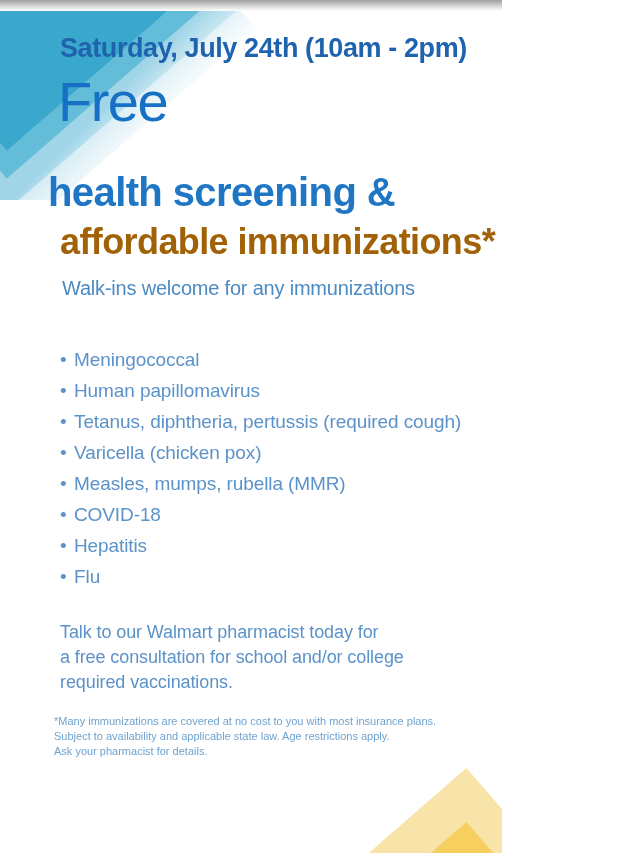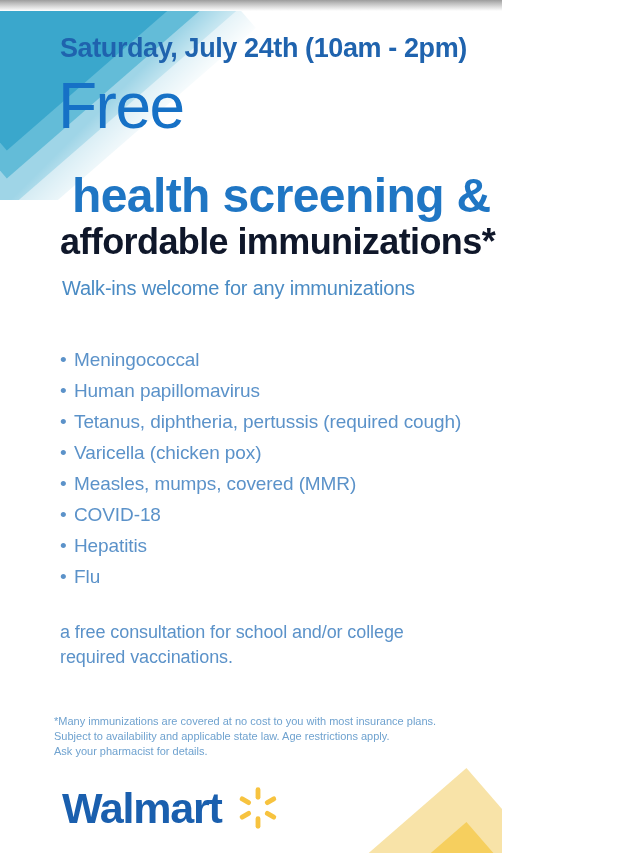--- a/index.html
+++ b/index.html
@@ -99,44 +99,44 @@
     font-weight: bold;
     color: #1f63ae;
     letter-spacing: -0.4px;
     white-space: nowrap;
   }
 
   .headline-free {
     position: absolute;
     left: 58px;
     top: 74px;
-    font-size: 64px;
+    font-size: 56px;
     font-weight: 300;
     color: #1671c6;
     letter-spacing: -1.5px;
     line-height: 1;
   }
 
   .headline-2 {
     position: absolute;
-    left: 72px;
+    left: 48px;
     top: 172px;
-    font-size: 48px;
+    font-size: 40px;
     font-weight: bold;
     color: #1f76c4;
     letter-spacing: -0.6px;
     line-height: 1;
   }
   .headline-3 {
     position: absolute;
     left: 60px;
     top: 224px;
     font-size: 36px;
     font-weight: bold;
-    color: #0f172a;
+    color: #a16207;
     letter-spacing: -0.6px;
     line-height: 1;
   }
 
   .walkins {
     position: absolute;
     left: 62px;
     top: 277px;
     font-size: 20px;
     font-weight: normal;
@@ -237,59 +237,33 @@
     <div class="headline-2">health screening &amp;</div>
     <div class="headline-3">affordable immunizations*</div>
 
     <div class="walkins">Walk-ins welcome for any immunizations</div>
 
     <ul class="vaccine-list">
       <li><span class="dot">•</span><span>Meningococcal</span></li>
       <li><span class="dot">•</span><span>Human papillomavirus</span></li>
       <li><span class="dot">•</span><span>Tetanus, diphtheria, pertussis (required cough)</span></li>
       <li><span class="dot">•</span><span>Varicella (chicken pox)</span></li>
-      <li><span class="dot">•</span><span>Measles, mumps, covered (MMR)</span></li>
+      <li><span class="dot">•</span><span>Measles, mumps, rubella (MMR)</span></li>
       <li><span class="dot">•</span><span>COVID-18</span></li>
       <li><span class="dot">•</span><span>Hepatitis</span></li>
       <li><span class="dot">•</span><span>Flu</span></li>
     </ul>
 
     <div class="consult">
+      <div>Talk to our Walmart pharmacist today for</div>
       <div>a free consultation for school and/or college</div>
       <div>required vaccinations.</div>
     </div>
 
     <div class="disclaimer">
       <div>*Many immunizations are covered at no cost to you with most insurance plans.</div>
       <div>Subject to availability and applicable state law. Age restrictions apply.</div>
       <div>Ask your pharmacist for details.</div>
     </div>
 
-    <div class="logo">
-      <div class="logo-word">Walmart</div>
-      <svg class="spark" viewBox="0 0 100 100">
-        <g fill="#f7c33f">
-          <g transform="translate(50,50)">
-            <g>
-              <rect x="-5.5" y="-47" width="11" height="28" rx="5.5"></rect>
-            </g>
-            <g transform="rotate(60)">
-              <rect x="-5.5" y="-47" width="11" height="28" rx="5.5"></rect>
-            </g>
-            <g transform="rotate(120)">
-              <rect x="-5.5" y="-47" width="11" height="28" rx="5.5"></rect>
-            </g>
-            <g transform="rotate(180)">
-              <rect x="-5.5" y="-47" width="11" height="28" rx="5.5"></rect>
-            </g>
-            <g transform="rotate(240)">
-              <rect x="-5.5" y="-47" width="11" height="28" rx="5.5"></rect>
-            </g>
-            <g transform="rotate(300)">
-              <rect x="-5.5" y="-47" width="11" height="28" rx="5.5"></rect>
-            </g>
-          </g>
-        </g>
-      </svg>
-    </div>
 
   </div>
 </div>
 
 </body></html>

